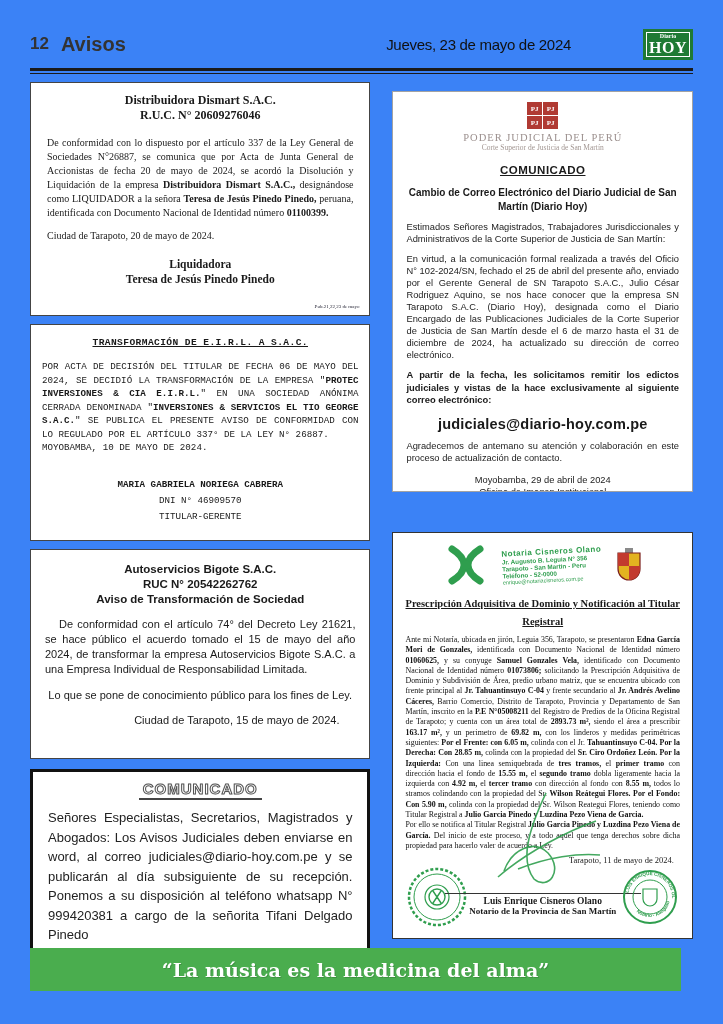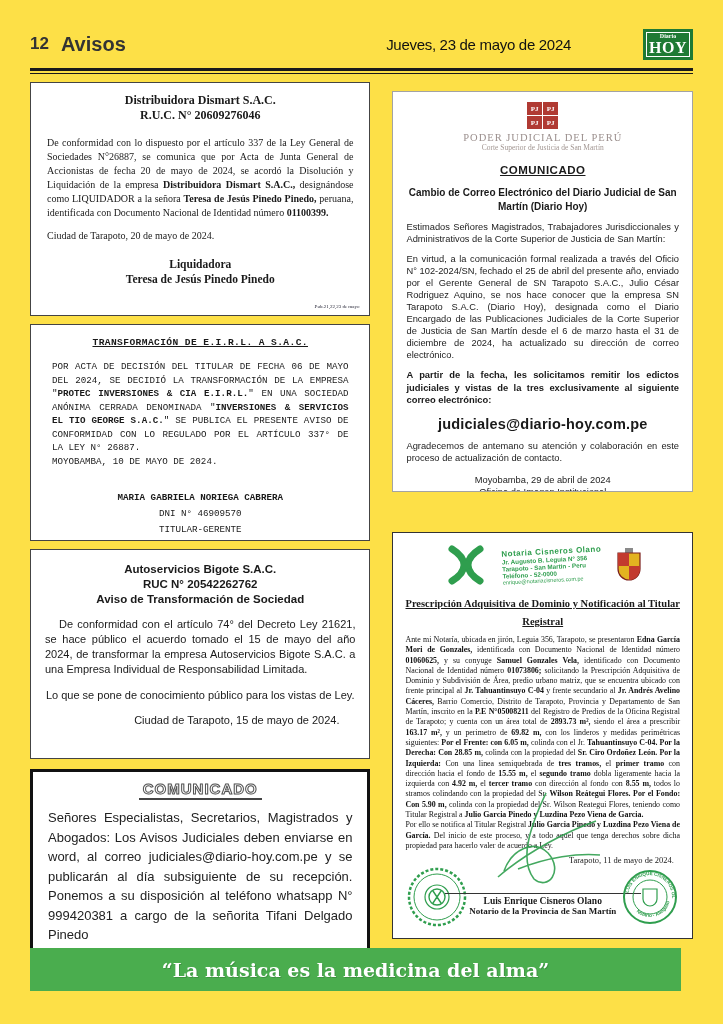--- a/index.html
+++ b/index.html
@@ -1,19 +1,19 @@
 <!DOCTYPE html>
 <html><head>
 <meta charset="utf-8">
 <style>
   * { margin:0; padding:0; box-sizing:border-box; }
   html,body { background:#e8e8e8; }
   .page {
     position:relative; width:723px; height:1024px; margin:0 auto;
-    background:#fde047; font-family:"Liberation Sans", sans-serif; color:#1a1a1a;
+    background:#3b82f6; font-family:"Liberation Sans", sans-serif; color:#1a1a1a;
     overflow:hidden;
   }
   
   .header { display:flex; align-items:center; margin:26px 30px 6px 30px; height:36px; }
   .page-num { font-size:17px; font-weight:bold; color:#333; margin-right:12px; }
   .section-title { font-size:20px; font-weight:bold; color:#333; }
   .header-date { margin-left:auto; margin-right:72px; font-size:15px; color:#111;
                  font-family:"Liberation Sans", sans-serif; letter-spacing:-0.3px; }
   .hoy-logo { width:50px; height:31px; background:#1f7a34; border:1px solid #14522300;
               display:flex; flex-direction:column; align-items:center; justify-content:center;
@@ -30,21 +30,21 @@
 
   
   .box-dismart { height:234px; padding:10px 16px; font-family:"Liberation Serif", serif; margin-bottom:8px; }
   .box-dismart .t { text-align:center; font-weight:bold; font-size:12px; line-height:1.28; }
   .box-dismart .body { margin-top:12px; font-size:10px; line-height:14px; text-align:justify; }
   .box-dismart .dateline { margin-top:10px; font-size:10px; }
   .box-dismart .sig { margin-top:16px; text-align:center; font-weight:bold; font-size:11.5px; line-height:1.3; }
   .pub-note { position:absolute; right:10px; bottom:6px; font-size:5px; color:#223; }
 
   
-  .box-mono { height:217px; padding:12px 21px; font-family:"Liberation Mono","DejaVu Sans Mono", monospace; margin-bottom:8px; }
+  .box-mono { height:217px; padding:12px 11px; font-family:"Liberation Mono","DejaVu Sans Mono", monospace; margin-bottom:8px; }
   .box-mono .t { text-align:center; font-weight:bold; font-size:9.6px; text-decoration:underline; letter-spacing:0.4px; }
   .box-mono .body { margin-top:12px; font-size:9.2px; line-height:13.5px; text-align:justify; }
   .box-mono .dateline { font-size:9.2px; line-height:13.5px; }
   .box-mono .sig { margin-top:22px; text-align:center; font-size:9.2px; line-height:16px; }
   .box-mono .sig .b { font-weight:bold; }
 
   
   .box-bigote { height:210px; padding:12px 14px; margin-bottom:10px; }
   .box-bigote .t { text-align:center; font-weight:bold; font-size:11.5px; line-height:1.3; }
   .box-bigote .body { margin-top:10px; font-size:11px; line-height:15px; text-align:justify; text-indent:14px; }
@@ -145,21 +145,21 @@
           <div>DNI N° 46909570</div>
           <div>TITULAR-GERENTE</div>
         </div>
       </section>
 
       <section class="box box-bigote">
         <div class="t">Autoservicios Bigote S.A.C.</div>
         <div class="t">RUC N° 20542262762</div>
         <div class="t">Aviso de Transformación de Sociedad</div>
         <p class="body">De conformidad con el artículo 74° del Decreto Ley 21621, se hace público el acuerdo tomado el 15 de mayo del año 2024, de transformar la empresa Autoservicios Bigote S.A.C. a una Empresa Individual de Responsabilidad Limitada.</p>
-        <p class="note">Lo que se pone de conocimiento público para los vistas de Ley.</p>
+        <p class="note">Lo que se pone de conocimiento público para los fines de Ley.</p>
         <p class="dateline">Ciudad de Tarapoto, 15 de mayo de 2024.</p>
 
       </section>
 
       <section class="box box-com">
         <div class="t-wrap">
           <span class="t">COMUNICADO</span>
         </div>
         <p class="body">Señores Especialistas, Secretarios, Magistrados y Abogados: Los Avisos Judiciales deben enviarse en word, al correo judiciales@diario-hoy.com.pe y se publicarán al día subsiguiente de su recepción. Ponemos a su disposición al teléfono whatsapp N° 999420381 a cargo de la señorita Tifani Delgado Pinedo</p>
       </section>
@@ -178,21 +178,21 @@
           </div>
           <div class="pj-org">PODER JUDICIAL DEL PERÚ</div>
           <div class="pj-org-sub">Corte Superior de Justicia de San Martín</div>
         </div>
         <div class="t-wrap">
           <span class="t">COMUNICADO</span>
         </div>
         <div class="subt">Cambio de Correo Electrónico del Diario Judicial de San Martín (Diario Hoy)</div>
         <p class="norm">Estimados Señores Magistrados, Trabajadores Jurisdiccionales y Administrativos de la Corte Superior de Justicia de San Martín:</p>
         <p class="norm">En virtud, a la comunicación formal realizada a través del Oficio N° 102-2024/SN, fechado el 25 de abril del presente año, enviado por el Gerente General de SN Tarapoto S.A.C., Julio César Rodriguez Aquino, se nos hace conocer que la empresa SN Tarapoto S.A.C. (Diario Hoy), designada como el Diario Encargado de las Publicaciones Judiciales de la Corte Superior de Justicia de San Martín desde el 6 de marzo hasta el 31 de diciembre de 2024, ha actualizado su dirección de correo electrónico.</p>
-        <p class="bold">A partir de la fecha, les solicitamos remitir los edictos judiciales y vistas de la tres exclusivamente al siguiente correo electrónico:</p>
+        <p class="bold">A partir de la fecha, les solicitamos remitir los edictos judiciales y vistas de la hace exclusivamente al siguiente correo electrónico:</p>
         <div class="email">judiciales@diario-hoy.com.pe</div>
         <p class="norm">Agradecemos de antemano su atención y colaboración en este proceso de actualización de contacto.</p>
         <div class="sign">
           <div>Moyobamba, 29 de abril de 2024</div>
           <div>Oficina de Imagen Institucional</div>
           <div>Corte Superior de Justicia de San Martín</div>
         </div>
       </section>
 
       <section class="box box-notaria">

